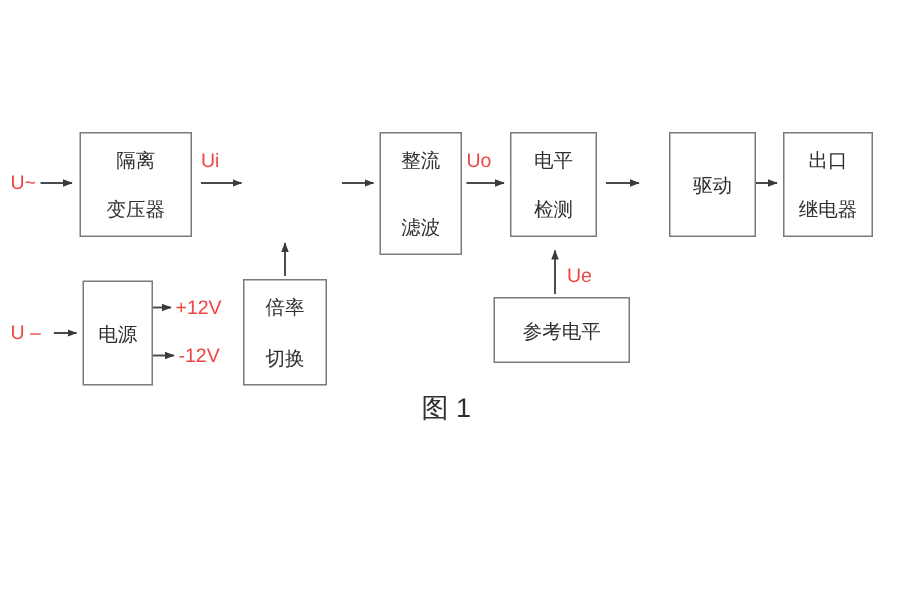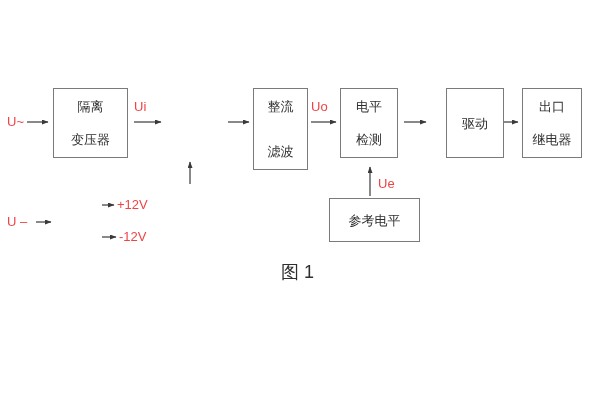--- a/index.html
+++ b/index.html
@@ -95,20 +95,27 @@
     <span>检测</span>
   </div>
   <div class="box" style="left:446px;top:88px;width:58px;height:70px">
     <span>驱动</span>
   </div>
   <div class="box two" style="left:522px;top:88px;width:60px;height:70px">
     <span>出口</span>
     <span>继电器</span>
   </div>
 
+  <div class="box" style="left:55px;top:187px;width:47px;height:70px">
+    <span>电源</span>
+  </div>
+  <div class="box two" style="left:162px;top:186px;width:56px;height:71px">
+    <span>倍率</span>
+    <span>切换</span>
+  </div>
   <div class="box" style="left:329px;top:198px;width:91px;height:44px">
     <span>参考电平</span>
   </div>
 
   <span class="lbl" style="left:7px;top:115px">U~</span>
   <span class="lbl" style="left:7px;top:215px">U –</span>
   <span class="lbl" style="left:134px;top:100px">Ui</span>
   <span class="lbl" style="left:311px;top:100px">Uo</span>
   <span class="lbl" style="left:378px;top:177px">Ue</span>
   <span class="lbl" style="left:117px;top:198px">+12V</span>

